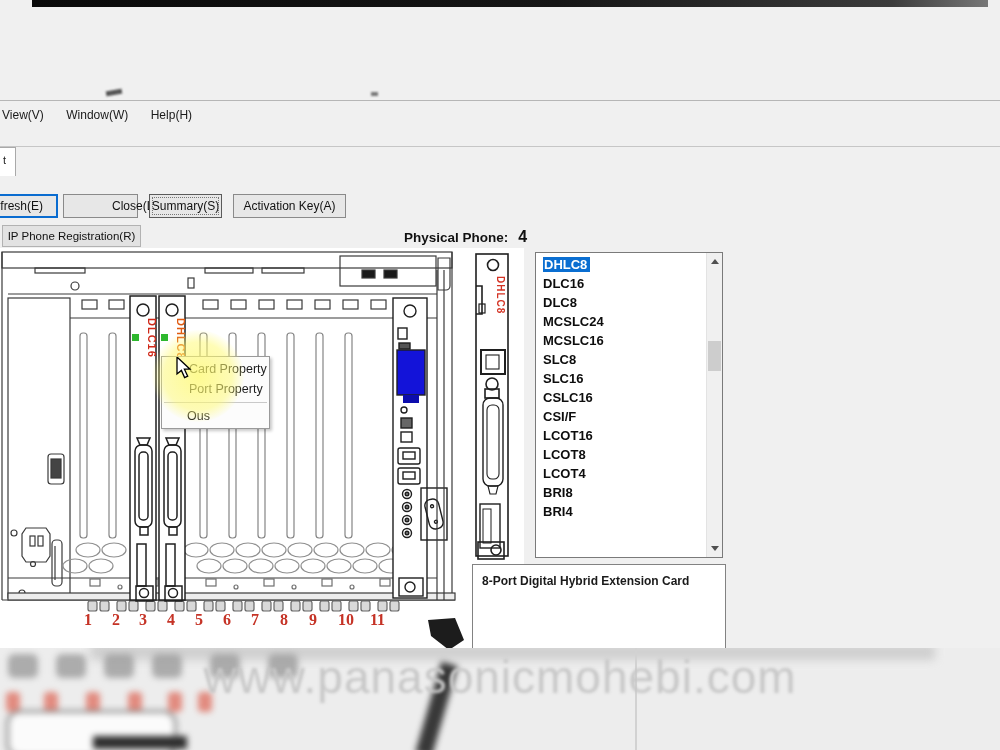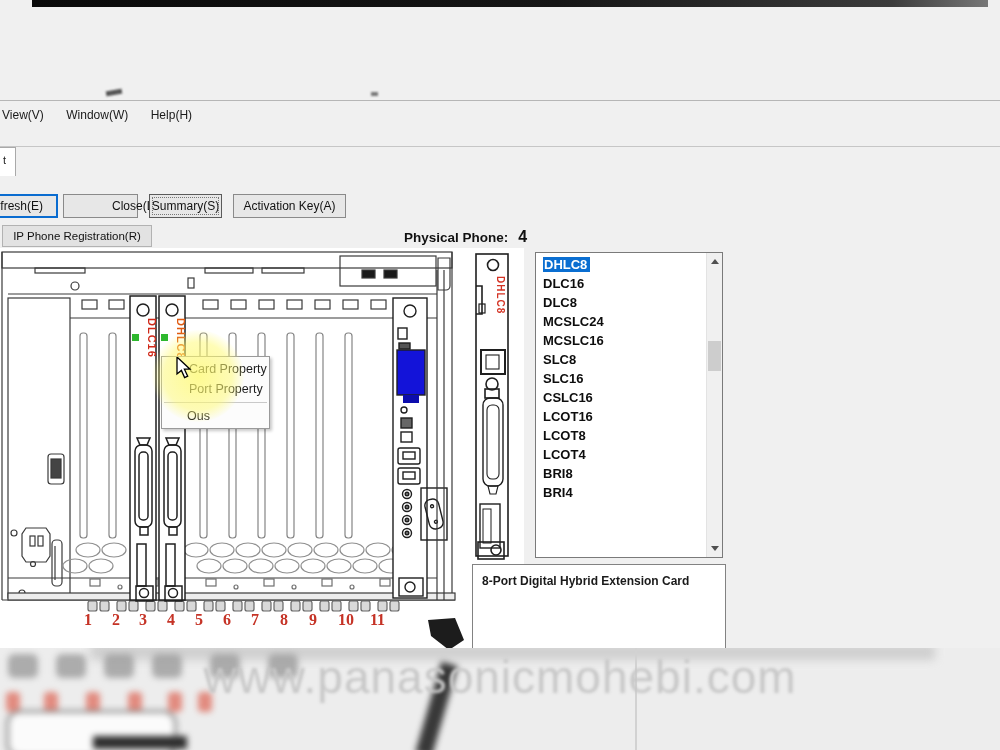--- a/index.html
+++ b/index.html
@@ -23,21 +23,21 @@
     border:1px solid #a9a9a9;border-bottom:none;font-size:11px;color:#222;
     padding:6px 0 0 14px;box-sizing:border-box;}
 
   
   .btn{position:absolute;height:24px;background:#e7e7e7;border:1px solid #8a8a8a;
     font-size:12px;color:#111;text-align:center;line-height:22px;box-sizing:border-box;}
   .btn-refresh{left:-30px;top:194px;width:88px;border:2px solid #0a6cd0;line-height:20px;}
   .btn-close{left:63px;top:194px;width:75px;padding-left:48px;}
   .btn-summary{left:149px;top:194px;width:73px;border:1px solid #5a5a5a;outline:1px dotted #777;outline-offset:-4px;}
   .btn-actkey{left:233px;top:194px;width:113px;}
-  .btn-ipreg{left:2px;top:225px;width:150px;height:22px;background:#e2e2e2;
+  .btn-ipreg{left:2px;top:225px;width:139px;height:22px;background:#e2e2e2;
     border:1px solid #b2b2b2;font-size:11.5px;line-height:20px;}
 
   .phys-slot{left:404px;top:228px;width:200px;height:22px;font-size:13.5px;font-weight:bold;color:#111;}
   .phys-slot .val{font-size:16px;margin-left:10px;}
 
   
   .canvas{left:0;top:248px;width:524px;height:400px;background:#ffffff;}
 
   
   .listbox{left:535px;top:252px;width:188px;height:306px;background:#fff;
@@ -347,20 +347,21 @@
 <div class="abs listbox">
   <div class="list-items">
     <div class="li"><span class="selwrap">DHLC8</span></div>
     <div class="li">DLC16</div>
     <div class="li">DLC8</div>
     <div class="li">MCSLC24</div>
     <div class="li">MCSLC16</div>
     <div class="li">SLC8</div>
     <div class="li">SLC16</div>
     <div class="li">CSLC16</div>
+    <div class="li">CSI/F</div>
     <div class="li">LCOT16</div>
     <div class="li">LCOT8</div>
     <div class="li">LCOT4</div>
     <div class="li">BRI8</div>
     <div class="li">BRI4</div>
   </div>
   <div class="scrollbar">
     <div class="sb-btn sb-up">
         <span class="tri tri-up"></span>
       </div>

